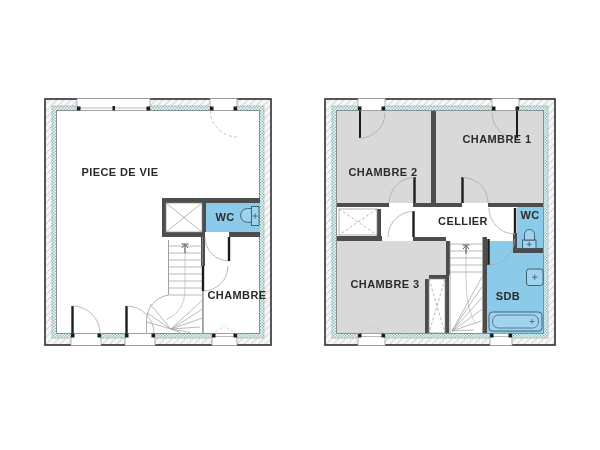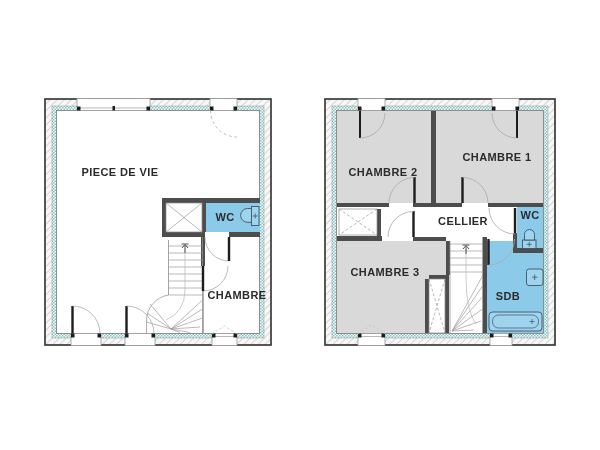--- a/index.html
+++ b/index.html
@@ -219,18 +219,18 @@
       <rect x="166" y="235.5" width="3.5" height="4" fill="#1c1c1c"></rect>
       <rect x="184.5" y="235.5" width="3.5" height="4" fill="#1c1c1c"></rect>
     </g>
   </svg>
 
   <div class="room-label" style="left:120px;top:172px">PIECE DE VIE</div>
   <div class="room-label" style="left:225px;top:217px">WC</div>
   <div class="room-label" style="left:237px;top:295px">CHAMBRE</div>
 
   <div class="room-label" style="left:383px;top:172px">CHAMBRE 2</div>
-  <div class="room-label" style="left:497px;top:157px">CHAMBRE 1</div>
+  <div class="room-label" style="left:497px;top:139px">CHAMBRE 1</div>
   <div class="room-label" style="left:463px;top:221px">CELLIER</div>
   <div class="room-label" style="left:530px;top:215px">WC</div>
-  <div class="room-label" style="left:385px;top:272px">CHAMBRE 3</div>
+  <div class="room-label" style="left:385px;top:284px">CHAMBRE 3</div>
   <div class="room-label" style="left:508px;top:296px">SDB</div>
 </div>
 
 </body></html>

